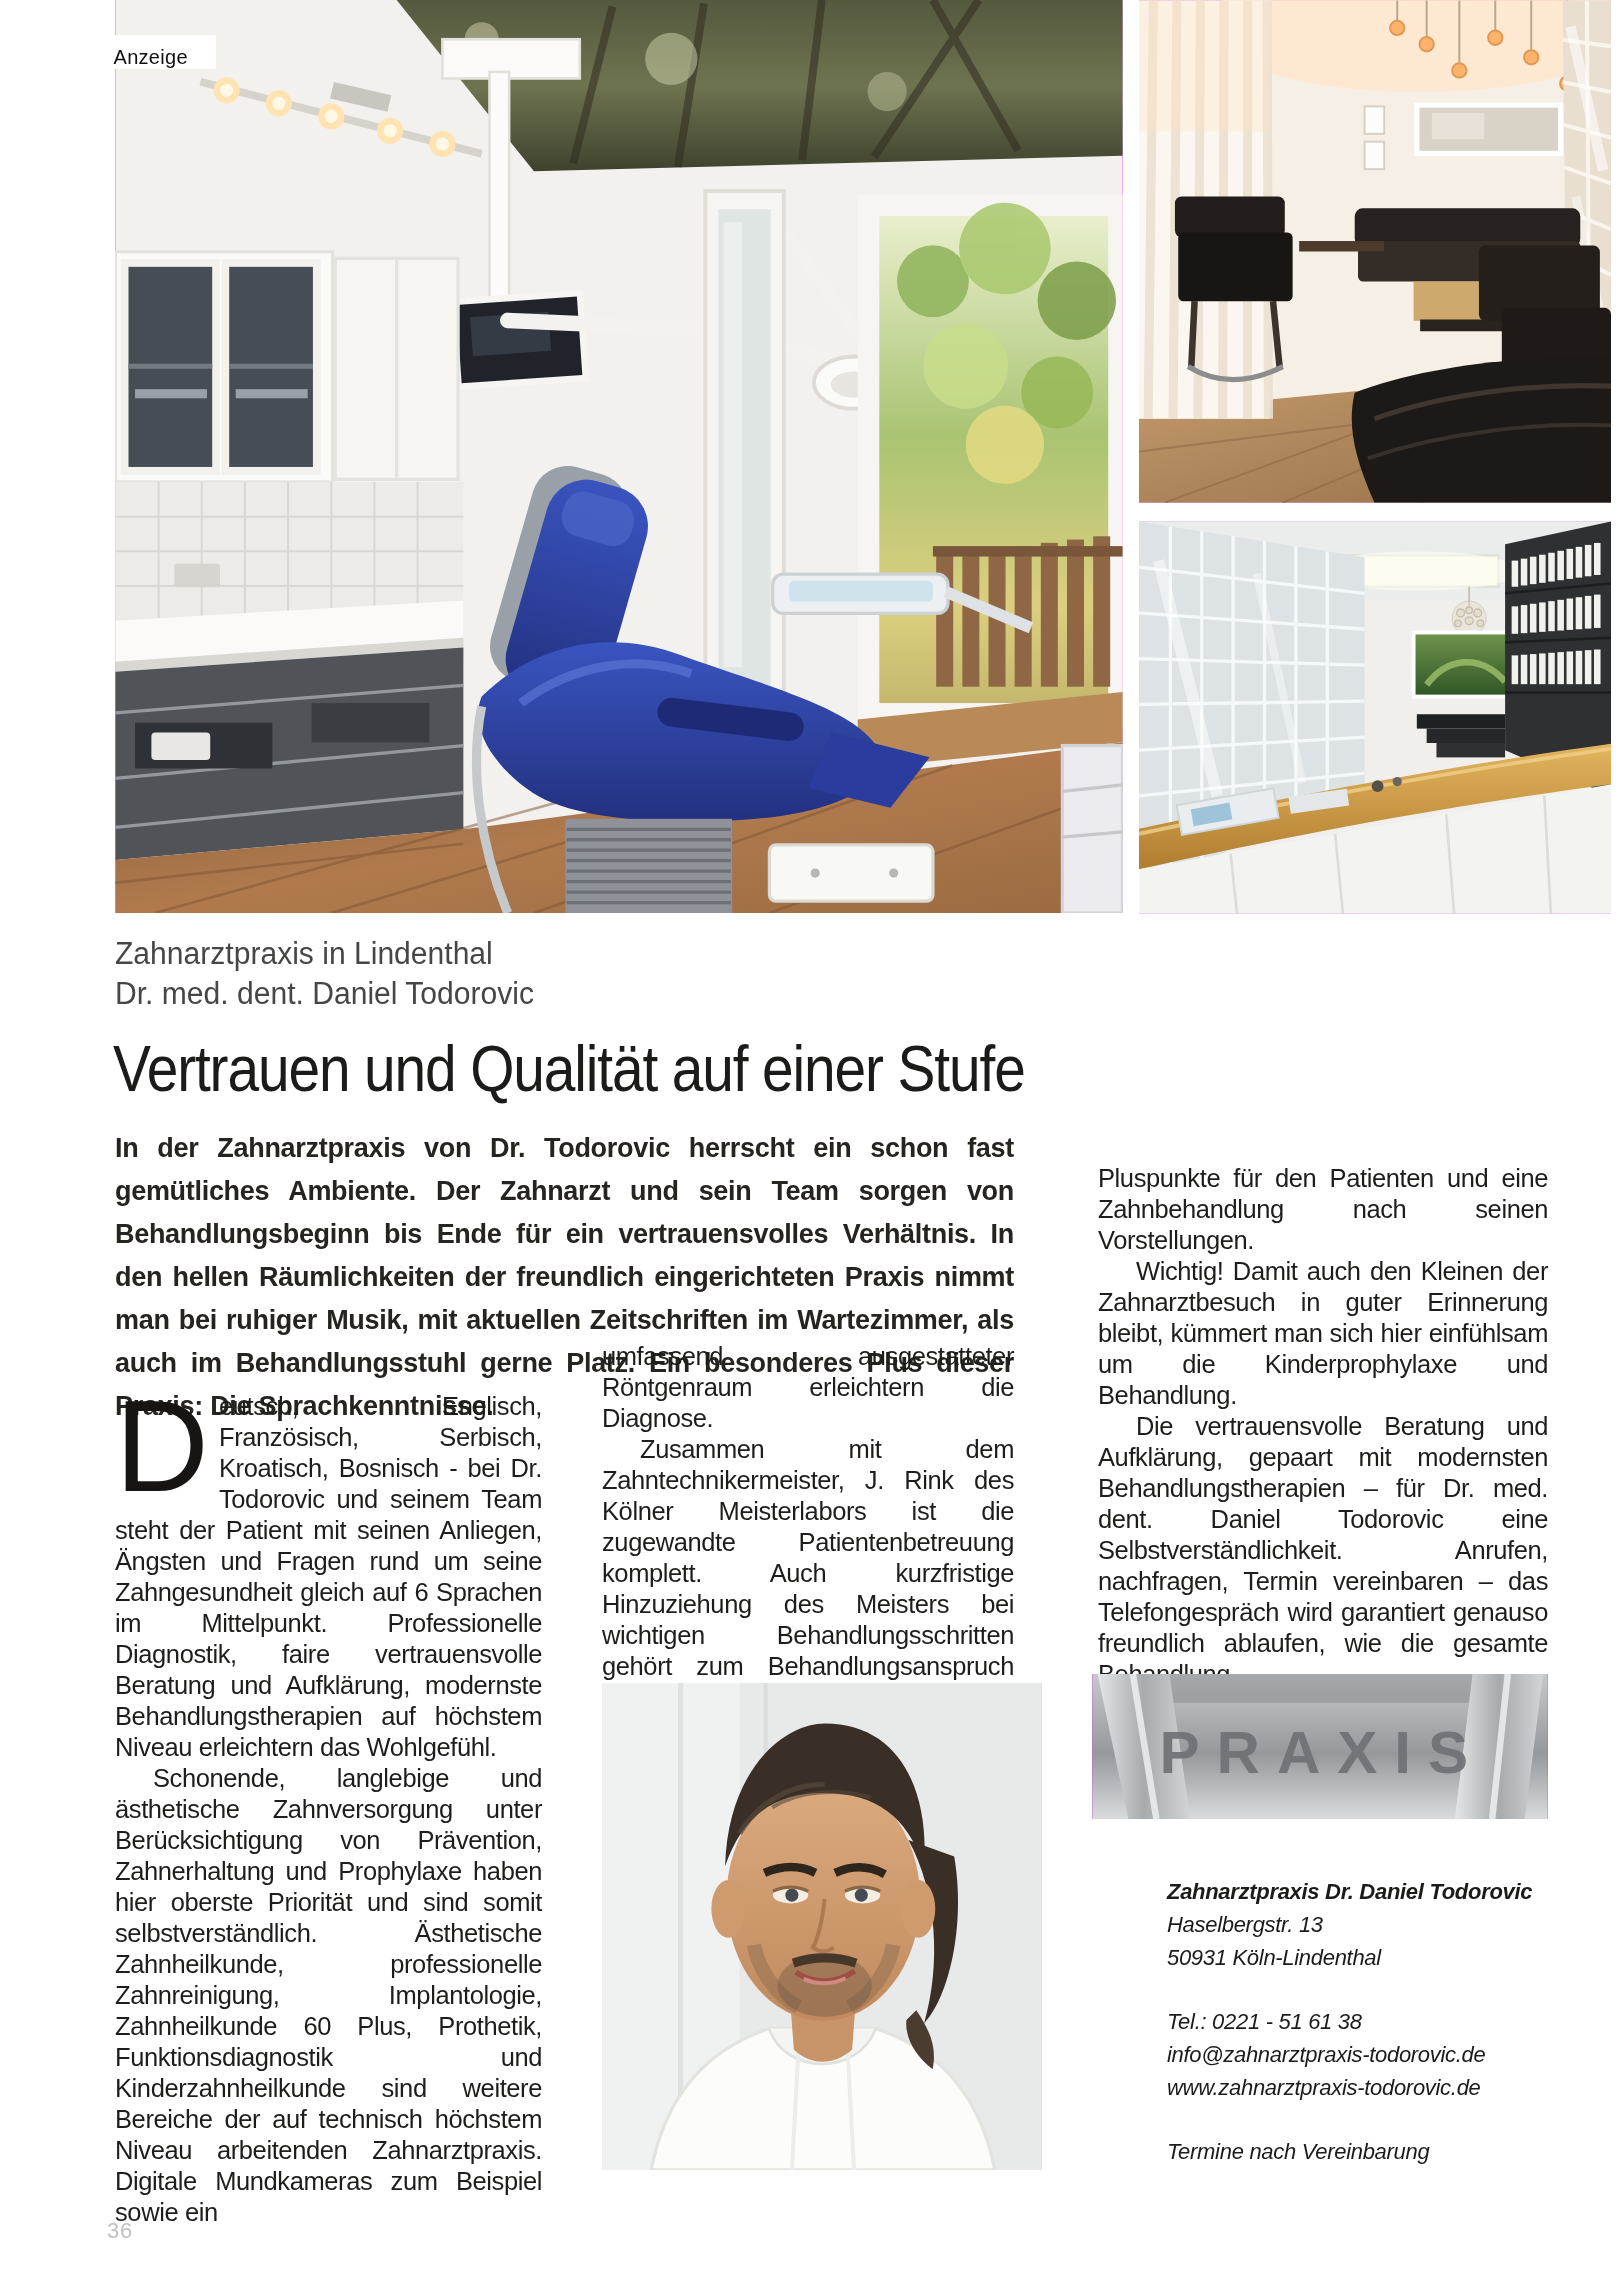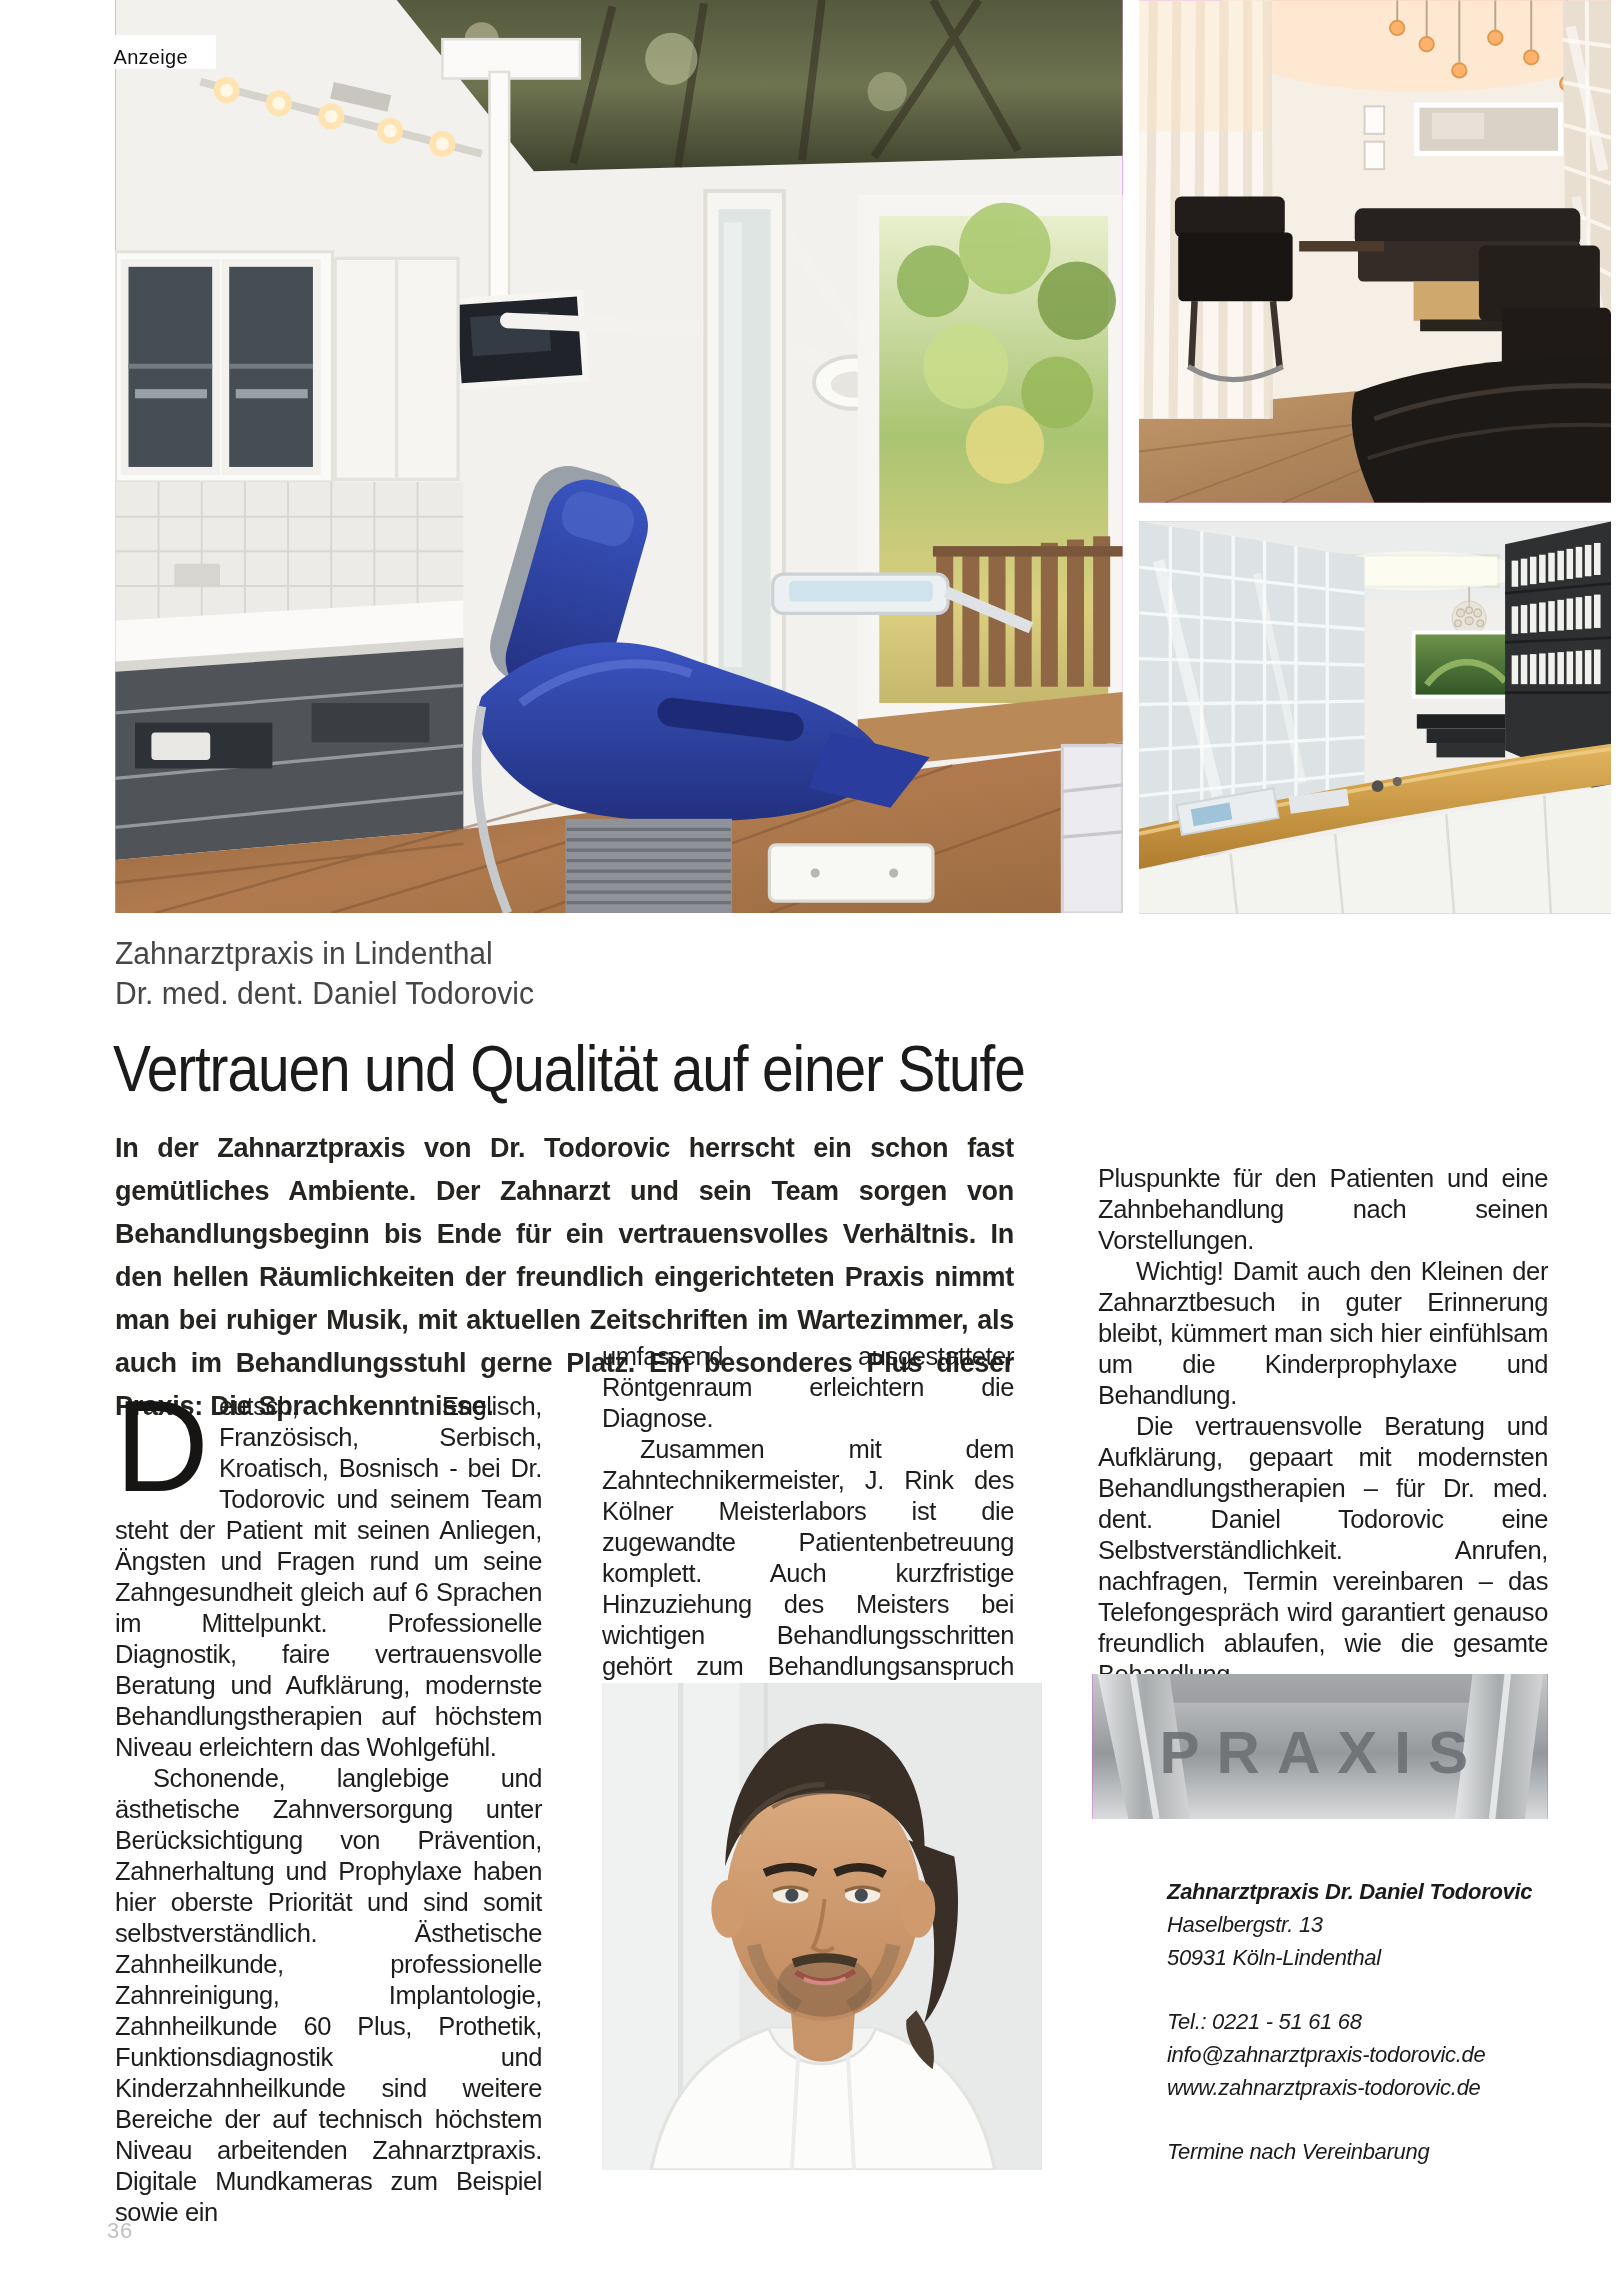--- a/index.html
+++ b/index.html
@@ -561,21 +561,21 @@
       <line x1="636" y1="0" x2="612" y2="222" stroke="#f2f3f4" stroke-width="10" opacity="0.8"></line>
       <text x="352" y="152" text-anchor="middle" font-family="Liberation Sans, sans-serif" font-size="92" font-weight="bold" letter-spacing="26" fill="#6e7276" opacity="0.92">PRAXIS</text>
     </svg>
   </div>
 
   <div id="contact" class="abs">
     <div class="name">Zahnarztpraxis Dr. Daniel Todorovic</div>
     <div>Haselbergstr. 13</div>
     <div>50931 Köln-Lindenthal</div>
     <div class="gap"></div>
-    <div>Tel.: 0221 - 51 61 68</div>
+    <div>Tel.: 0221 - 51 61 38</div>
     <div>info@zahnarztpraxis-todorovic.de</div>
     <div>www.zahnarztpraxis-todorovic.de</div>
     <div class="gap"></div>
     <div>Termine nach Vereinbarung</div>
   </div>
 
   <div id="pagenum" class="abs">36</div>
 
 </div>
 

